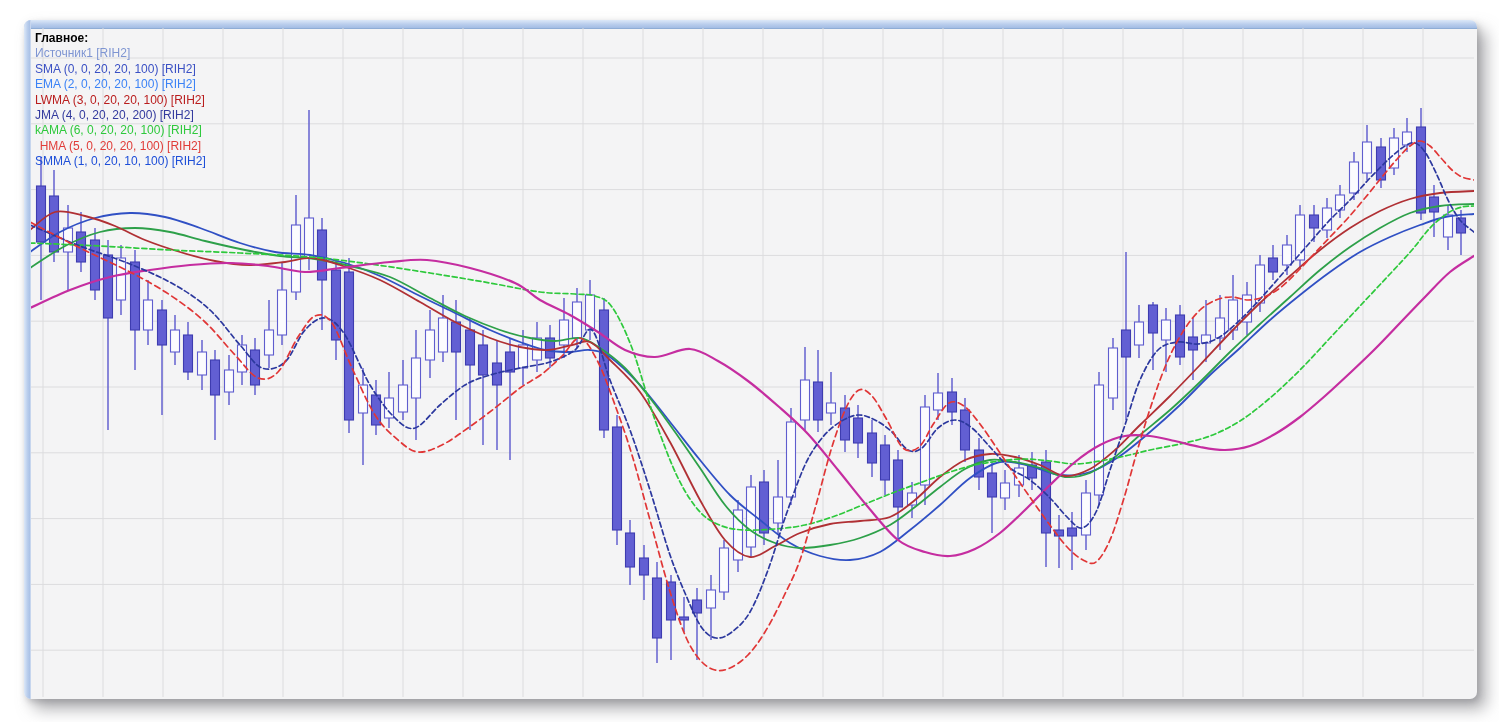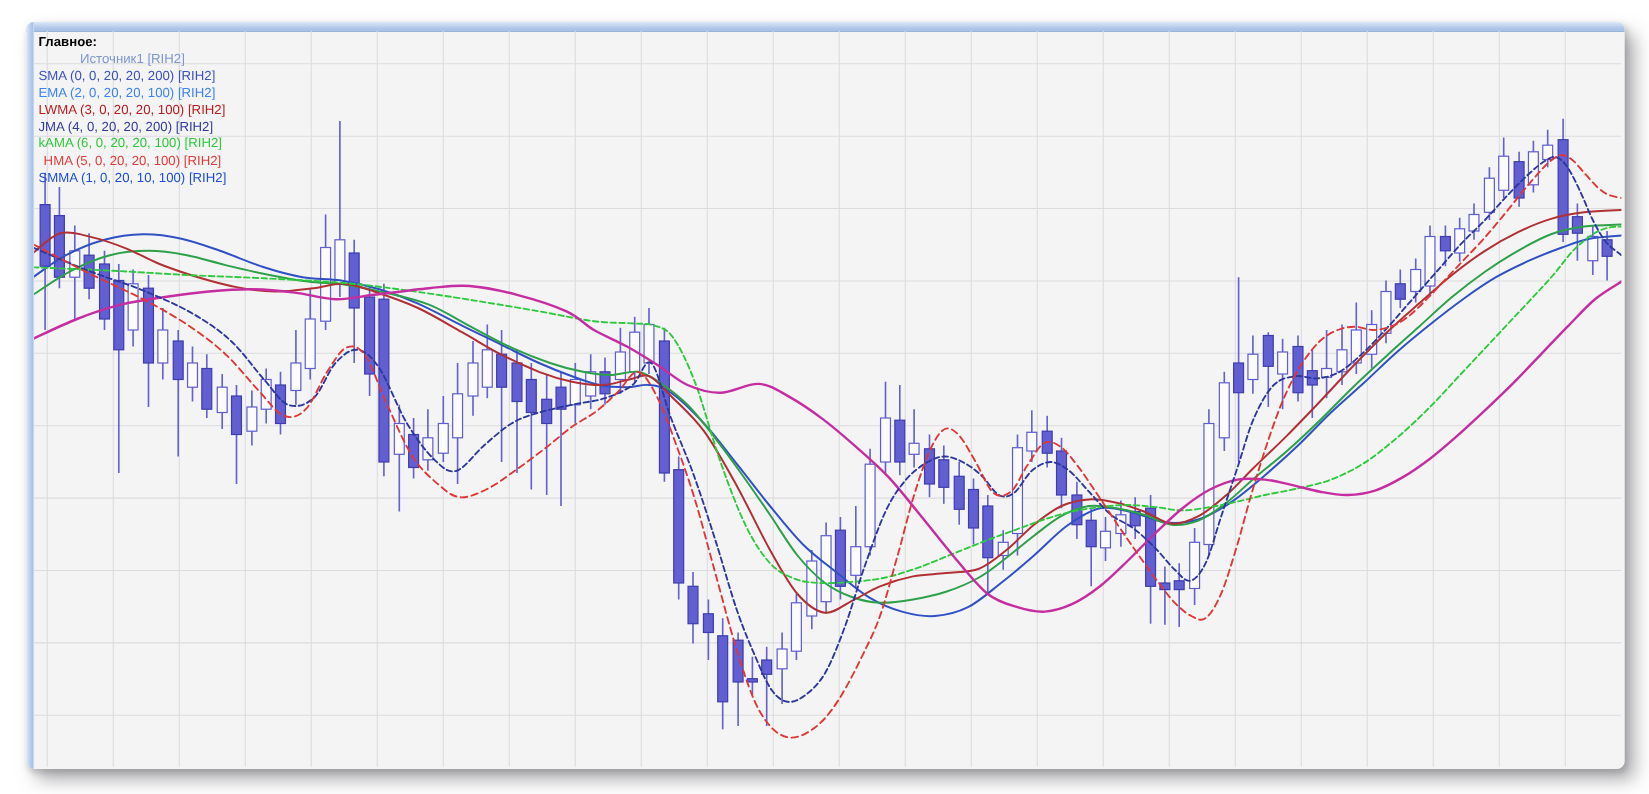--- a/index.html
+++ b/index.html
@@ -286,22 +286,22 @@
         <path d="M30 268C35.8 264.3 53.3 252.0 65 246C76.7 240.0 88.3 235.0 100 232C111.7 229.0 123.3 228.0 135 228C146.7 228.0 158.3 229.8 170 232C181.7 234.2 192.5 238.0 205 241C217.5 244.0 232.5 247.5 245 250C257.5 252.5 268.3 254.5 280 256C291.7 257.5 303.3 257.3 315 259C326.7 260.7 337.5 263.0 350 266C362.5 269.0 376.7 271.7 390 277C403.3 282.3 417.5 291.5 430 298C442.5 304.5 453.3 310.7 465 316C476.7 321.3 489.2 326.3 500 330C510.8 333.7 520.8 336.2 530 338C539.2 339.8 546.7 341.0 555 341C563.3 341.0 572.5 336.8 580 338C587.5 339.2 592.5 343.0 600 348C607.5 353.0 616.7 359.7 625 368C633.3 376.3 641.7 387.3 650 398C658.3 408.7 666.7 420.3 675 432C683.3 443.7 691.7 455.8 700 468C708.3 480.2 716.7 494.7 725 505C733.3 515.3 741.7 523.7 750 530C758.3 536.3 766.7 540.0 775 543C783.3 546.0 790.8 547.7 800 548C809.2 548.3 820.0 546.7 830 545C840.0 543.3 850.0 541.3 860 538C870.0 534.7 880.8 530.2 890 525C899.2 519.8 906.7 513.3 915 507C923.3 500.7 931.7 493.3 940 487C948.3 480.7 956.7 473.5 965 469C973.3 464.5 981.7 461.2 990 460C998.3 458.8 1006.7 460.7 1015 462C1023.3 463.3 1031.7 465.5 1040 468C1048.3 470.5 1056.7 476.2 1065 477C1073.3 477.8 1081.7 476.3 1090 473C1098.3 469.7 1106.7 463.3 1115 457C1123.3 450.7 1130.8 442.8 1140 435C1149.2 427.2 1160.0 418.8 1170 410C1180.0 401.2 1190.0 391.7 1200 382C1210.0 372.3 1220.0 361.7 1230 352C1240.0 342.3 1250.0 333.2 1260 324C1270.0 314.8 1280.0 306.0 1290 297C1300.0 288.0 1310.0 278.3 1320 270C1330.0 261.7 1340.0 254.0 1350 247C1360.0 240.0 1370.0 233.7 1380 228C1390.0 222.3 1400.0 216.7 1410 213C1420.0 209.3 1429.3 207.5 1440 206C1450.7 204.5 1468.3 204.3 1474 204" fill="none" stroke="#2da049" stroke-width="1.8" stroke-linecap="round"></path>
         <path d="M30 230C34.2 227.0 45.8 214.3 55 212C64.2 209.7 75.0 213.7 85 216C95.0 218.3 105.0 222.0 115 226C125.0 230.0 134.2 235.7 145 240C155.8 244.3 168.3 248.5 180 252C191.7 255.5 203.3 258.8 215 261C226.7 263.2 238.3 264.8 250 265C261.7 265.2 274.7 263.2 285 262C295.3 260.8 302.8 257.5 312 258C321.2 258.5 328.7 261.3 340 265C351.3 268.7 366.7 273.8 380 280C393.3 286.2 407.5 295.0 420 302C432.5 309.0 443.3 316.0 455 322C466.7 328.0 479.2 333.8 490 338C500.8 342.2 510.3 345.0 520 347C529.7 349.0 539.3 350.3 548 350C556.7 349.7 565.0 346.3 572 345C579.0 343.7 583.7 339.5 590 342C596.3 344.5 601.7 351.7 610 360C618.3 368.3 630.0 378.3 640 392C650.0 405.7 660.0 424.0 670 442C680.0 460.0 690.8 483.7 700 500C709.2 516.3 716.7 530.5 725 540C733.3 549.5 741.7 556.0 750 557C758.3 558.0 766.7 550.0 775 546C783.3 542.0 790.8 536.7 800 533C809.2 529.3 820.0 526.0 830 524C840.0 522.0 850.0 522.2 860 521C870.0 519.8 880.8 520.5 890 517C899.2 513.5 906.7 506.7 915 500C923.3 493.3 931.7 483.7 940 477C948.3 470.3 956.7 463.8 965 460C973.3 456.2 981.7 454.5 990 454C998.3 453.5 1006.7 455.2 1015 457C1023.3 458.8 1031.7 461.8 1040 465C1048.3 468.2 1056.7 475.3 1065 476C1073.3 476.7 1081.7 473.3 1090 469C1098.3 464.7 1106.7 457.3 1115 450C1123.3 442.7 1130.8 434.0 1140 425C1149.2 416.0 1160.0 406.0 1170 396C1180.0 386.0 1190.0 375.5 1200 365C1210.0 354.5 1220.0 343.3 1230 333C1240.0 322.7 1250.0 312.5 1260 303C1270.0 293.5 1280.0 284.8 1290 276C1300.0 267.2 1310.0 258.0 1320 250C1330.0 242.0 1340.0 234.5 1350 228C1360.0 221.5 1370.0 215.8 1380 211C1390.0 206.2 1400.0 202.0 1410 199C1420.0 196.0 1429.3 194.3 1440 193C1450.7 191.7 1468.3 191.3 1474 191" fill="none" stroke="#b03034" stroke-width="1.8" stroke-linecap="round"></path>
         <path d="M30 243C41.7 243.5 76.7 244.8 100 246C123.3 247.2 146.7 248.8 170 250C193.3 251.2 216.7 251.8 240 253C263.3 254.2 288.3 255.2 310 257C331.7 258.8 350.0 261.3 370 264C390.0 266.7 410.0 269.8 430 273C450.0 276.2 471.7 279.8 490 283C508.3 286.2 525.8 290.2 540 292C554.2 293.8 565.8 293.3 575 294C584.2 294.7 588.8 293.8 595 296C601.2 298.2 605.8 298.3 612 307C618.2 315.7 624.8 329.2 632 348C639.2 366.8 647.3 398.3 655 420C662.7 441.7 670.5 462.7 678 478C685.5 493.3 692.7 504.0 700 512C707.3 520.0 714.5 523.0 722 526C729.5 529.0 736.2 529.5 745 530C753.8 530.5 765.0 529.8 775 529C785.0 528.2 795.0 527.2 805 525C815.0 522.8 825.0 519.5 835 516C845.0 512.5 855.0 508.0 865 504C875.0 500.0 885.0 495.8 895 492C905.0 488.2 915.8 484.3 925 481C934.2 477.7 941.7 474.7 950 472C958.3 469.3 966.7 466.8 975 465C983.3 463.2 991.7 462.0 1000 461C1008.3 460.0 1016.7 459.0 1025 459C1033.3 459.0 1041.7 460.2 1050 461C1058.3 461.8 1066.7 464.0 1075 464C1083.3 464.0 1091.7 462.3 1100 461C1108.3 459.7 1116.7 457.8 1125 456C1133.3 454.2 1140.8 452.0 1150 450C1159.2 448.0 1170.0 446.3 1180 444C1190.0 441.7 1200.0 439.8 1210 436C1220.0 432.2 1230.0 427.3 1240 421C1250.0 414.7 1260.0 406.5 1270 398C1280.0 389.5 1290.0 380.0 1300 370C1310.0 360.0 1320.0 348.7 1330 338C1340.0 327.3 1350.0 316.7 1360 306C1370.0 295.3 1381.3 283.3 1390 274C1398.7 264.7 1405.3 257.7 1412 250C1418.7 242.3 1424.0 234.2 1430 228C1436.0 221.8 1442.7 216.5 1448 213C1453.3 209.5 1457.7 208.2 1462 207C1466.3 205.8 1472.0 206.2 1474 206" fill="none" stroke="#2ec93c" stroke-width="1.7" stroke-linecap="round" stroke-dasharray="5 3"></path>
         <path d="M30 308C36.7 305.0 56.7 295.2 70 290C83.3 284.8 96.7 280.3 110 277C123.3 273.7 136.7 272.0 150 270C163.3 268.0 176.7 266.2 190 265C203.3 263.8 217.0 262.8 230 263C243.0 263.2 255.5 264.5 268 266C280.5 267.5 293.0 271.7 305 272C317.0 272.3 325.8 269.7 340 268C354.2 266.3 375.5 263.3 390 262C404.5 260.7 413.7 259.0 427 260C440.3 261.0 455.3 264.2 470 268C484.7 271.8 503.3 277.7 515 283C526.7 288.3 530.8 294.7 540 300C549.2 305.3 560.3 309.7 570 315C579.7 320.3 588.8 326.2 598 332C607.2 337.8 615.5 345.8 625 350C634.5 354.2 644.2 357.2 655 357C665.8 356.8 679.5 348.3 690 349C700.5 349.7 708.3 355.7 718 361C727.7 366.3 738.0 373.5 748 381C758.0 388.5 768.0 397.2 778 406C788.0 414.8 798.0 423.3 808 434C818.0 444.7 828.0 457.8 838 470C848.0 482.2 858.0 495.3 868 507C878.0 518.7 888.5 532.5 898 540C907.5 547.5 916.3 549.3 925 552C933.7 554.7 941.7 556.5 950 556C958.3 555.5 966.7 552.8 975 549C983.3 545.2 991.7 539.5 1000 533C1008.3 526.5 1016.7 518.0 1025 510C1033.3 502.0 1041.7 493.0 1050 485C1058.3 477.0 1066.7 468.7 1075 462C1083.3 455.3 1091.7 449.3 1100 445C1108.3 440.7 1116.7 437.5 1125 436C1133.3 434.5 1141.7 435.2 1150 436C1158.3 436.8 1166.7 439.2 1175 441C1183.3 442.8 1191.7 445.5 1200 447C1208.3 448.5 1216.7 450.2 1225 450C1233.3 449.8 1241.7 448.7 1250 446C1258.3 443.3 1266.7 438.8 1275 434C1283.3 429.2 1291.7 423.3 1300 417C1308.3 410.7 1316.7 403.3 1325 396C1333.3 388.7 1341.7 380.8 1350 373C1358.3 365.2 1366.7 357.3 1375 349C1383.3 340.7 1391.7 331.7 1400 323C1408.3 314.3 1416.7 305.5 1425 297C1433.3 288.5 1441.8 278.8 1450 272C1458.2 265.2 1470.0 258.7 1474 256" fill="none" stroke="#c52da0" stroke-width="2.2" stroke-linecap="round"></path>
         <path d="M30 225C38.3 228.5 63.3 239.5 80 246C96.7 252.5 114.2 257.5 130 264C145.8 270.5 161.7 277.3 175 285C188.3 292.7 199.2 300.0 210 310C220.8 320.0 231.3 335.3 240 345C248.7 354.7 254.5 365.2 262 368C269.5 370.8 277.8 368.3 285 362C292.2 355.7 298.3 337.3 305 330C311.7 322.7 318.3 317.2 325 318C331.7 318.8 337.5 323.8 345 335C352.5 346.2 361.7 371.2 370 385C378.3 398.8 387.5 410.8 395 418C402.5 425.2 407.5 430.2 415 428C422.5 425.8 431.7 412.2 440 405C448.3 397.8 456.7 390.0 465 385C473.3 380.0 480.8 377.8 490 375C499.2 372.2 510.0 370.2 520 368C530.0 365.8 540.8 365.0 550 362C559.2 359.0 568.0 355.3 575 350C582.0 344.7 586.2 325.0 592 330C597.8 335.0 603.7 363.3 610 380C616.3 396.7 623.3 411.7 630 430C636.7 448.3 643.3 469.2 650 490C656.7 510.8 663.7 536.7 670 555C676.3 573.3 682.7 587.8 688 600C693.3 612.2 697.3 621.7 702 628C706.7 634.3 711.0 637.3 716 638C721.0 638.7 726.3 636.3 732 632C737.7 627.7 744.0 622.3 750 612C756.0 601.7 762.0 586.2 768 570C774.0 553.8 779.8 532.5 786 515C792.2 497.5 799.0 477.8 805 465C811.0 452.2 816.2 445.2 822 438C827.8 430.8 834.0 425.8 840 422C846.0 418.2 852.2 415.3 858 415C863.8 414.7 869.3 417.2 875 420C880.7 422.8 886.5 427.0 892 432C897.5 437.0 903.0 447.3 908 450C913.0 452.7 917.0 451.7 922 448C927.0 444.3 932.5 432.7 938 428C943.5 423.3 949.3 420.0 955 420C960.7 420.0 966.2 423.5 972 428C977.8 432.5 983.7 440.3 990 447C996.3 453.7 1003.3 462.5 1010 468C1016.7 473.5 1023.3 475.0 1030 480C1036.7 485.0 1043.7 491.7 1050 498C1056.3 504.3 1062.7 513.0 1068 518C1073.3 523.0 1077.3 529.0 1082 528C1086.7 527.0 1091.3 521.7 1096 512C1100.7 502.3 1105.2 484.5 1110 470C1114.8 455.5 1120.0 440.0 1125 425C1130.0 410.0 1134.5 392.5 1140 380C1145.5 367.5 1151.7 356.3 1158 350C1164.3 343.7 1171.3 343.0 1178 342C1184.7 341.0 1191.3 344.7 1198 344C1204.7 343.3 1211.0 342.0 1218 338C1225.0 334.0 1232.7 326.8 1240 320C1247.3 313.2 1254.7 305.0 1262 297C1269.3 289.0 1276.7 280.3 1284 272C1291.3 263.7 1298.7 255.3 1306 247C1313.3 238.7 1320.7 229.8 1328 222C1335.3 214.2 1343.0 207.3 1350 200C1357.0 192.7 1363.3 185.0 1370 178C1376.7 171.0 1384.2 163.3 1390 158C1395.8 152.7 1400.8 148.5 1405 146C1409.2 143.5 1411.7 142.0 1415 143C1418.3 144.0 1421.3 146.7 1425 152C1428.7 157.3 1433.2 167.0 1437 175C1440.8 183.0 1444.2 192.5 1448 200C1451.8 207.5 1455.7 214.7 1460 220C1464.3 225.3 1471.7 230.0 1474 232" fill="none" stroke="#2c389e" stroke-width="1.7" stroke-linecap="round" stroke-dasharray="5 3"></path>
         <path d="M30 222C38.3 226.3 63.3 239.7 80 248C96.7 256.3 115.0 264.2 130 272C145.0 279.8 157.5 286.7 170 295C182.5 303.3 194.2 312.0 205 322C215.8 332.0 226.2 345.7 235 355C243.8 364.3 250.8 375.2 258 378C265.2 380.8 271.3 378.8 278 372C284.7 365.2 291.8 346.3 298 337C304.2 327.7 309.3 318.3 315 316C320.7 313.7 325.8 314.3 332 323C338.2 331.7 344.8 352.7 352 368C359.2 383.3 367.3 403.0 375 415C382.7 427.0 390.8 433.8 398 440C405.2 446.2 410.7 451.2 418 452C425.3 452.8 433.7 449.0 442 445C450.3 441.0 459.2 434.2 468 428C476.8 421.8 486.3 414.7 495 408C503.7 401.3 512.2 393.7 520 388C527.8 382.3 535.0 379.3 542 374C549.0 368.7 555.7 362.0 562 356C568.3 350.0 574.0 337.0 580 338C586.0 339.0 592.2 350.8 598 362C603.8 373.2 609.3 389.5 615 405C620.7 420.5 626.2 435.8 632 455C637.8 474.2 644.0 498.3 650 520C656.0 541.7 662.2 565.8 668 585C673.8 604.2 679.7 622.5 685 635C690.3 647.5 695.0 654.2 700 660C705.0 665.8 710.0 668.7 715 670C720.0 671.3 724.5 670.5 730 668C735.5 665.5 742.2 661.0 748 655C753.8 649.0 759.2 641.5 765 632C770.8 622.5 777.2 610.0 783 598C788.8 586.0 794.5 575.5 800 560C805.5 544.5 810.8 523.3 816 505C821.2 486.7 826.0 466.2 831 450C836.0 433.8 841.3 418.0 846 408C850.7 398.0 854.7 392.0 859 390C863.3 388.0 867.3 391.0 872 396C876.7 401.0 881.8 411.3 887 420C892.2 428.7 897.7 443.5 903 448C908.3 452.5 913.8 451.2 919 447C924.2 442.8 929.0 430.3 934 423C939.0 415.7 944.0 405.8 949 403C954.0 400.2 958.8 402.5 964 406C969.2 409.5 974.3 416.7 980 424C985.7 431.3 992.0 441.2 998 450C1004.0 458.8 1010.0 468.2 1016 477C1022.0 485.8 1028.0 494.5 1034 503C1040.0 511.5 1046.3 520.5 1052 528C1057.7 535.5 1062.8 542.7 1068 548C1073.2 553.3 1078.3 557.7 1083 560C1087.7 562.3 1091.5 565.3 1096 562C1100.5 558.7 1105.3 550.7 1110 540C1114.7 529.3 1119.3 513.3 1124 498C1128.7 482.7 1133.2 464.3 1138 448C1142.8 431.7 1148.0 414.7 1153 400C1158.0 385.3 1162.8 371.7 1168 360C1173.2 348.3 1178.7 338.3 1184 330C1189.3 321.7 1194.7 315.0 1200 310C1205.3 305.0 1210.7 302.2 1216 300C1221.3 297.8 1226.7 297.0 1232 297C1237.3 297.0 1242.7 300.0 1248 300C1253.3 300.0 1258.7 299.0 1264 297C1269.3 295.0 1274.5 292.2 1280 288C1285.5 283.8 1291.3 277.7 1297 272C1302.7 266.3 1308.3 260.0 1314 254C1319.7 248.0 1325.3 242.0 1331 236C1336.7 230.0 1342.3 224.3 1348 218C1353.7 211.7 1359.3 204.8 1365 198C1370.7 191.2 1376.5 183.7 1382 177C1387.5 170.3 1393.3 163.2 1398 158C1402.7 152.8 1406.3 148.8 1410 146C1413.7 143.2 1416.7 141.0 1420 141C1423.3 141.0 1426.5 143.2 1430 146C1433.5 148.8 1437.3 154.0 1441 158C1444.7 162.0 1448.5 166.8 1452 170C1455.5 173.2 1458.3 175.3 1462 177C1465.7 178.7 1472.0 179.5 1474 180" fill="none" stroke="#e03636" stroke-width="1.7" stroke-linecap="round" stroke-dasharray="6 4"></path>
       </g>
     </svg>
   <div class="legend">
     <div class="t">Главное:</div>
-  <div class="item" style="color: rgb(126, 149, 210); text-align: center;">Источник1 [RIH2]</div>
-      <div class="item" style="color: rgb(58, 80, 196);">SMA (0, 0, 20, 20, 200) [RIH2]</div>
+  <div class="item" style="color: rgb(126, 149, 210);">Источник1 [RIH2]</div>
+      <div class="item" style="color: rgb(58, 80, 196);">SMA (0, 0, 20, 20, 100) [RIH2]</div>
       <div class="item" style="color: #3b82f6;">EMA (2, 0, 20, 20, 100) [RIH2]</div>
       <div class="item" style="color: #b91c1c;">LWMA (3, 0, 20, 20, 100) [RIH2]</div>
       <div class="item" style="color: rgb(51, 58, 158);">JMA (4, 0, 20, 20, 200) [RIH2]</div>
       <div class="item" style="color: rgb(46, 201, 60);">kAMA (6, 0, 20, 20, 100) [RIH2]</div>
       <div class="item" style="color: rgb(224, 60, 56); text-align: center;">HMA (5, 0, 20, 20, 100) [RIH2]</div>
       <div class="item" style="color: #1d4ed8;">SMMA (1, 0, 20, 10, 100) [RIH2]</div>
     </div>
 </div>
 
 </body></html>

